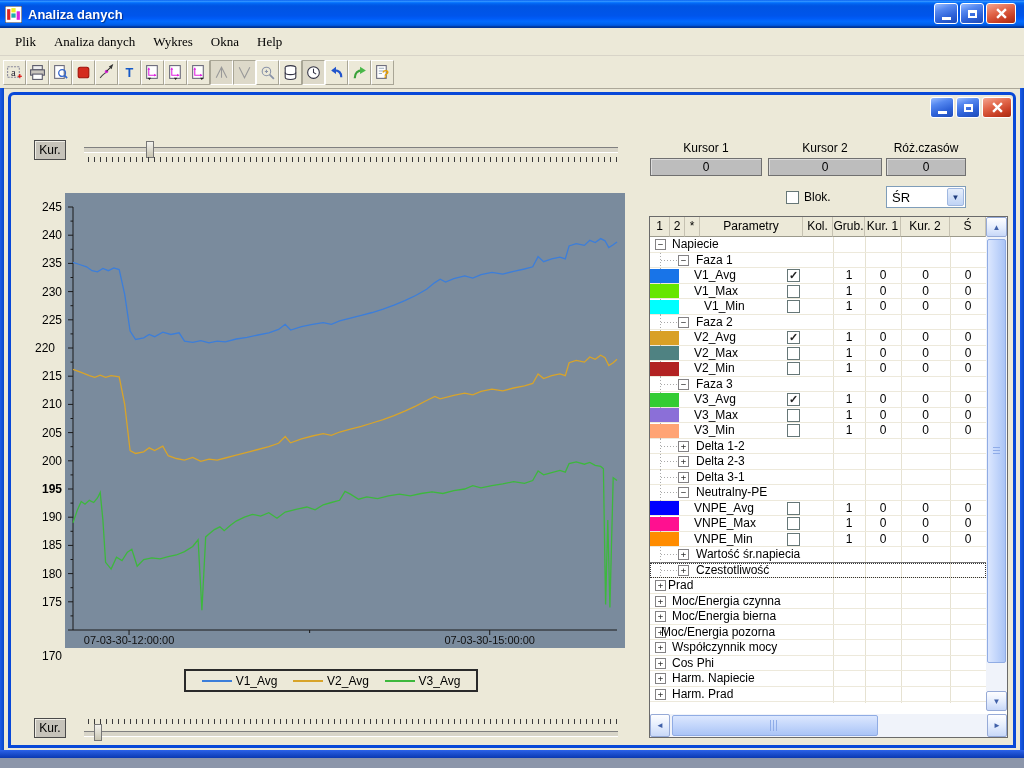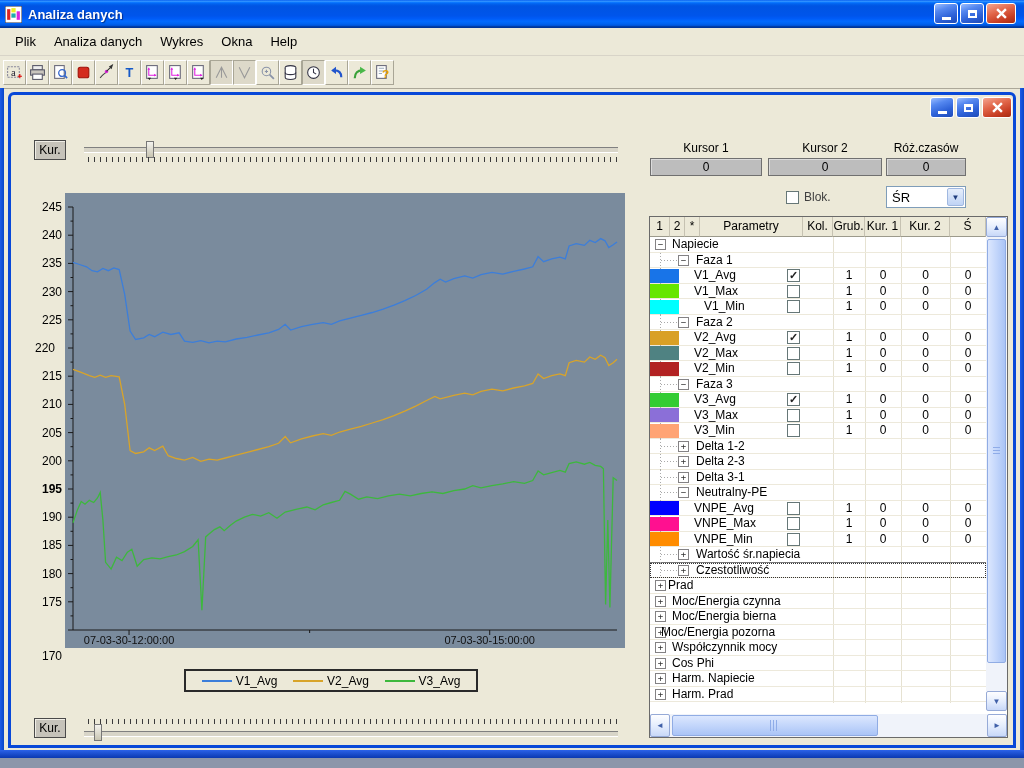--- a/index.html
+++ b/index.html
@@ -11,21 +11,21 @@
   #outer-titlebar{top:0;}
   .title-text{color:#fff;font-weight:bold;font-size:13px;margin-left:6px;text-shadow:1px 1px 1px rgba(0,0,40,.5);white-space:nowrap;}
   .app-icon{width:17px;height:17px;margin-left:5px;flex:0 0 auto;}
   .win-btn{position:absolute;top:3px;width:24px;height:21px;border:1px solid #fff;border-radius:3px;
     display:flex;align-items:center;justify-content:center;
     background:linear-gradient(160deg,#9CBEFF 0%,#5588F0 30%,#2E62D8 65%,#1E4BB8 100%);box-sizing:border-box;}
   .win-btn.close{background:linear-gradient(160deg,#F4A590 0%,#E2674A 40%,#C63C22 75%,#A42B12 100%);}
   .glyph-min{display:block;width:9px;height:3px;background:#fff;margin-top:9px;}
   .glyph-max{display:block;width:9px;height:8px;border:2px solid #fff;border-top-width:3px;box-sizing:border-box;}
   #menubar{position:absolute;top:28px;left:0;width:1024px;height:28px;background:#ECE9D8;
-    border-bottom:1px solid #D8D4C8;display:flex;align-items:center;padding-left:6px;box-sizing:border-box;}
+    border-bottom:1px solid #D8D4C8;display:flex;align-items:center;padding-left:6px;box-sizing:border-box;font-family:Liberation Serif, serif;}
   .menu-item{font-size:13px;color:#000;padding:3px 9px;cursor:default;}
   #toolbar{position:absolute;top:56px;left:0;width:1024px;height:33px;background:#ECE9D8;
     border-bottom:1px solid #ACA899;display:flex;align-items:center;padding-left:3px;box-sizing:border-box;}
   .tb-btn{width:23px;height:25px;box-sizing:border-box;border:1px solid;border-color:#FFF #A9A696 #A9A696 #FFF;
     background:#ECE9D8;display:flex;align-items:center;justify-content:center;}
   .tb-btn.pressed{background:#DDD9C9;border-color:#A9A696 #FFF #FFF #A9A696;}
   .tb-btn svg{width:17px;height:17px;}
   .edge{position:absolute;background:linear-gradient(90deg,#1C5CE8,#0846C8);}
   #edge-left{left:0;top:88px;width:4px;height:662px;}
   #edge-right{left:1020px;top:88px;width:4px;height:662px;}
@@ -49,21 +49,21 @@
     display:flex;align-items:center;justify-content:space-evenly;box-sizing:border-box;}
   .leg-entry{display:flex;align-items:center;gap:4px;}
   .leg-line{display:inline-block;width:30px;height:0;border-top:2px solid #000;}
   .leg-label{font-size:12px;color:#000;}
   
   .cur-label{position:absolute;height:14px;font-size:12px;text-align:center;color:#000;}
   .cur-box{position:absolute;height:18px;background:#BDBDBD;border:1px solid #707070;
     box-shadow:inset 1px 1px 0 rgba(255,255,255,.45);font-size:12px;display:flex;align-items:center;justify-content:center;box-sizing:border-box;}
   .checkbox{position:absolute;width:13px;height:13px;background:#fff;border:1px solid #677;box-sizing:border-box;
     font-size:11px;line-height:10px;text-align:center;color:#222;font-weight:bold;}
-  #blok-label{position:absolute;font-size:12px;color:#404040;}
+  #blok-label{position:absolute;font-size:12px;color:#000000;}
   #combo{position:absolute;left:886px;top:186px;width:80px;height:22px;background:#fff;border:1px solid #7F9DB9;box-sizing:border-box;}
   #combo-value{position:absolute;left:5px;top:3px;font-size:13px;color:#000;}
   #combo-arrow{position:absolute;right:1px;top:1px;bottom:1px;width:17px;
     background:linear-gradient(180deg,#E6EEFB,#BFD3F5);border:1px solid #A0B8E0;border-radius:2px;
     display:flex;align-items:center;justify-content:center;font-size:8px;color:#1F3C7C;box-sizing:border-box;}
   
   #table-wrap{position:absolute;left:649px;top:216px;width:359px;height:522px;border:1px solid #6A6A6A;
     background:#fff;box-sizing:border-box;overflow:hidden;}
   #thead{position:absolute;left:0;top:0;height:20px;display:flex;}
   .hcell{box-sizing:border-box;background:#ECE9D8;border-right:1px solid #C6C2B2;border-bottom:1px solid #9C9A8C;

